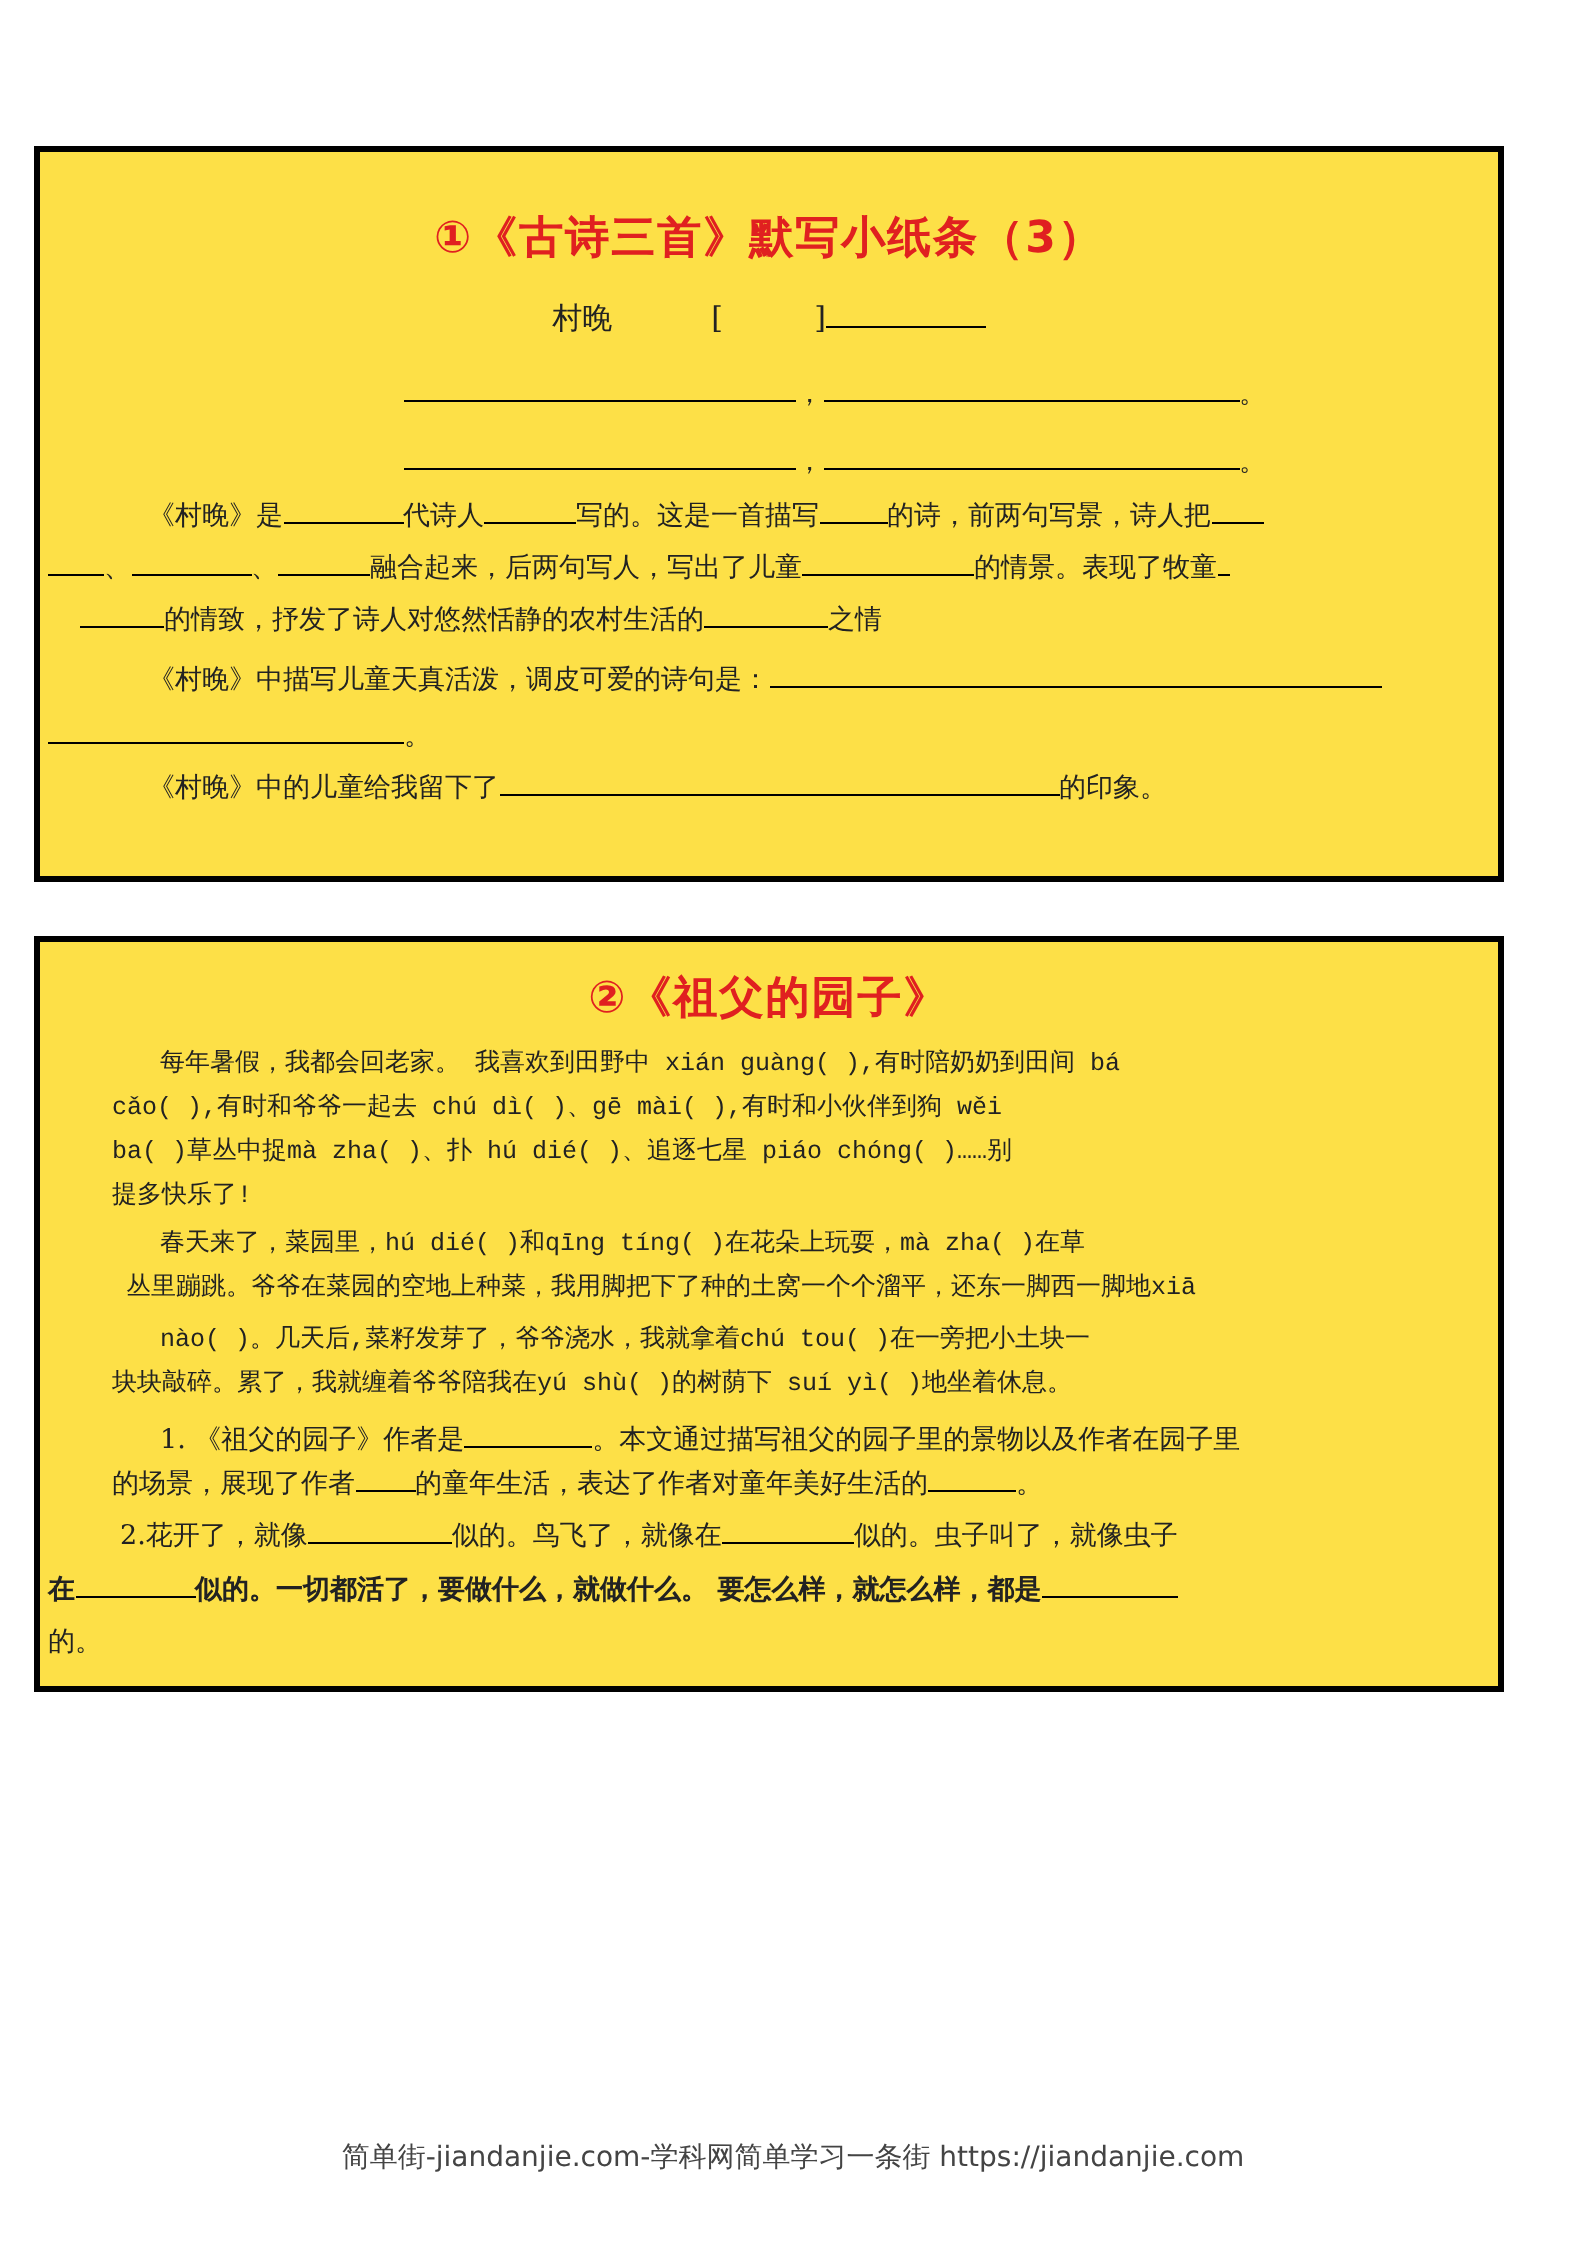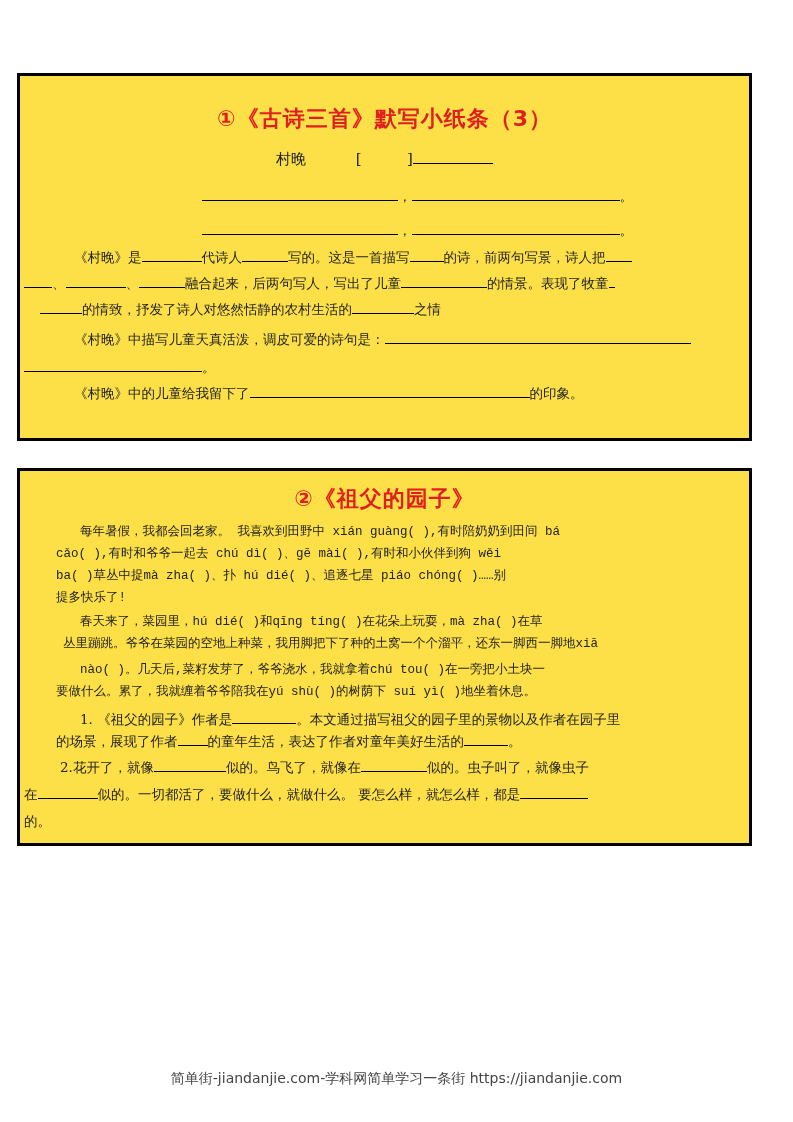--- a/index.html
+++ b/index.html
@@ -62,30 +62,30 @@
 <div id="box2" class="box">
   <div class="title" style="top:13px;">②《祖父的园子》</div>
 
   <div class="line pl" style="top:51px;left:60px;">每年暑假，我都会回老家。 我喜欢到田野中 xián guàng(      ),有时陪奶奶到田间 bá</div>
   <div class="line pl" style="top:73px;left:36px;">cǎo(      ),有时和爷爷一起去 chú dì(      )、gē mài(      ),有时和小伙伴到狗 wěi</div>
   <div class="line pl" style="top:95px;left:36px;">ba(      )草丛中捉mà zha(      )、扑 hú dié(      )、追逐七星 piáo chóng(      )……别</div>
   <div class="line pl" style="top:117px;left:36px;">提多快乐了!</div>
   <div class="line pl" style="top:141px;left:60px;">春天来了，菜园里，hú dié(      )和qīng tíng(      )在花朵上玩耍，mà zha(      )在草</div>
   <div class="line pl" style="top:163px;left:43px;">丛里蹦跳。爷爷在菜园的空地上种菜，我用脚把下了种的土窝一个个溜平，还东一脚西一脚地xiā</div>
   <div class="line pl" style="top:189px;left:60px;">nào(      )。几天后,菜籽发芽了，爷爷浇水，我就拿着chú tou(      )在一旁把小土块一</div>
-  <div class="line pl" style="top:211px;left:36px;">要做什么。累了，我就缠着爷爷陪我在yú shù(      )的树荫下 suí yì(      )地坐着休息。</div>
+  <div class="line pl" style="top:211px;left:36px;">块块敲碎。累了，我就缠着爷爷陪我在yú shù(      )的树荫下 suí yì(      )地坐着休息。</div>
 
   <div class="line" style="top:238px;left:60px;">
     <span>1. 《祖父的园子》作者是</span><span class="blank" style="width:64px;"></span><span>。本文通过描写祖父的园子里的景物以及作者在园子里</span>
   </div>
   <div class="line" style="top:260px;left:36px;">
     <span>的场景，展现了作者</span><span class="blank" style="width:30px;"></span><span>的童年生活，表达了作者对童年美好生活的</span><span class="blank" style="width:44px;"></span><span>。</span>
   </div>
   <div class="line" style="top:286px;left:40px;">
     <span>2.花开了，就像</span><span class="blank" style="width:72px;"></span><span>似的。鸟飞了，就像在</span><span class="blank" style="width:66px;"></span><span>似的。虫子叫了，就像虫子</span>
   </div>
-  <div class="line" style="top:313px;left:4px;">
+  <div class="line" style="top:313px;left:4px;font-weight:bold;">
     <span>在</span><span class="blank" style="width:60px;"></span><span>似的。一切都活了，要做什么，就做什么。 要怎么样，就怎么样，都是</span><span class="blank" style="width:68px;"></span>
   </div>
   <div class="line" style="top:340px;left:4px;">的。</div>
 </div>
 
 <div class="footer">简单街-jiandanjie.com-学科网简单学习一条街 https://jiandanjie.com</div>
 
 </body></html>

